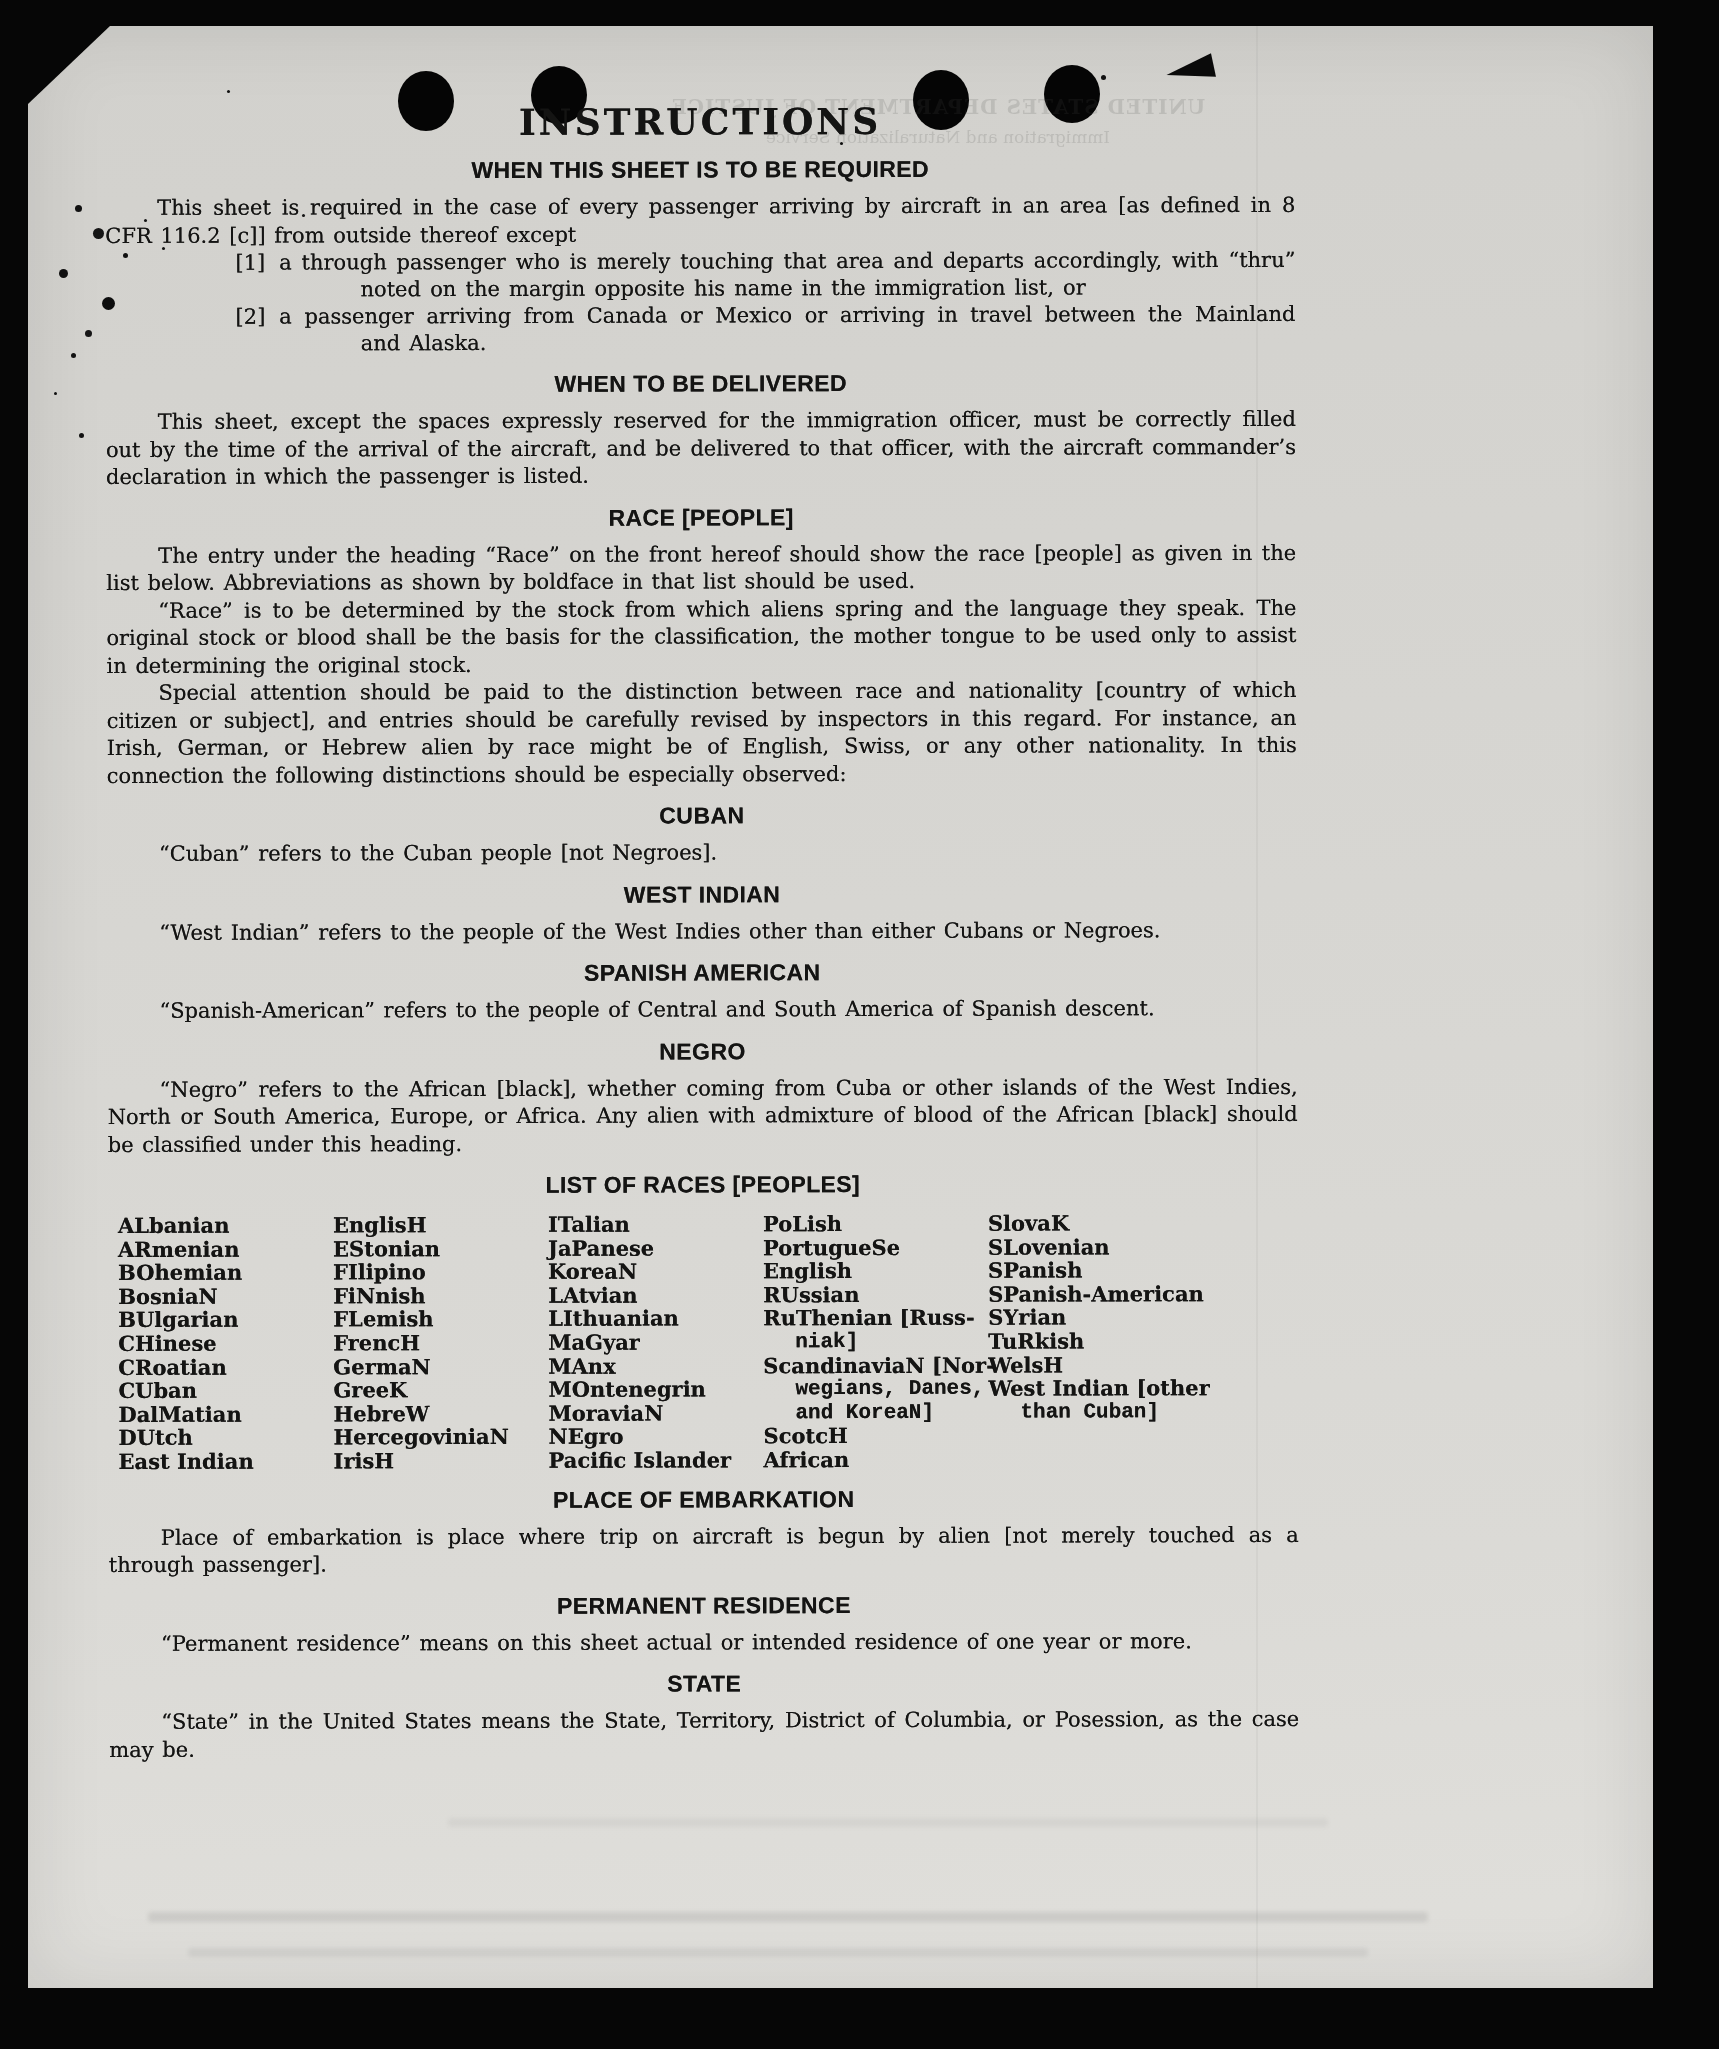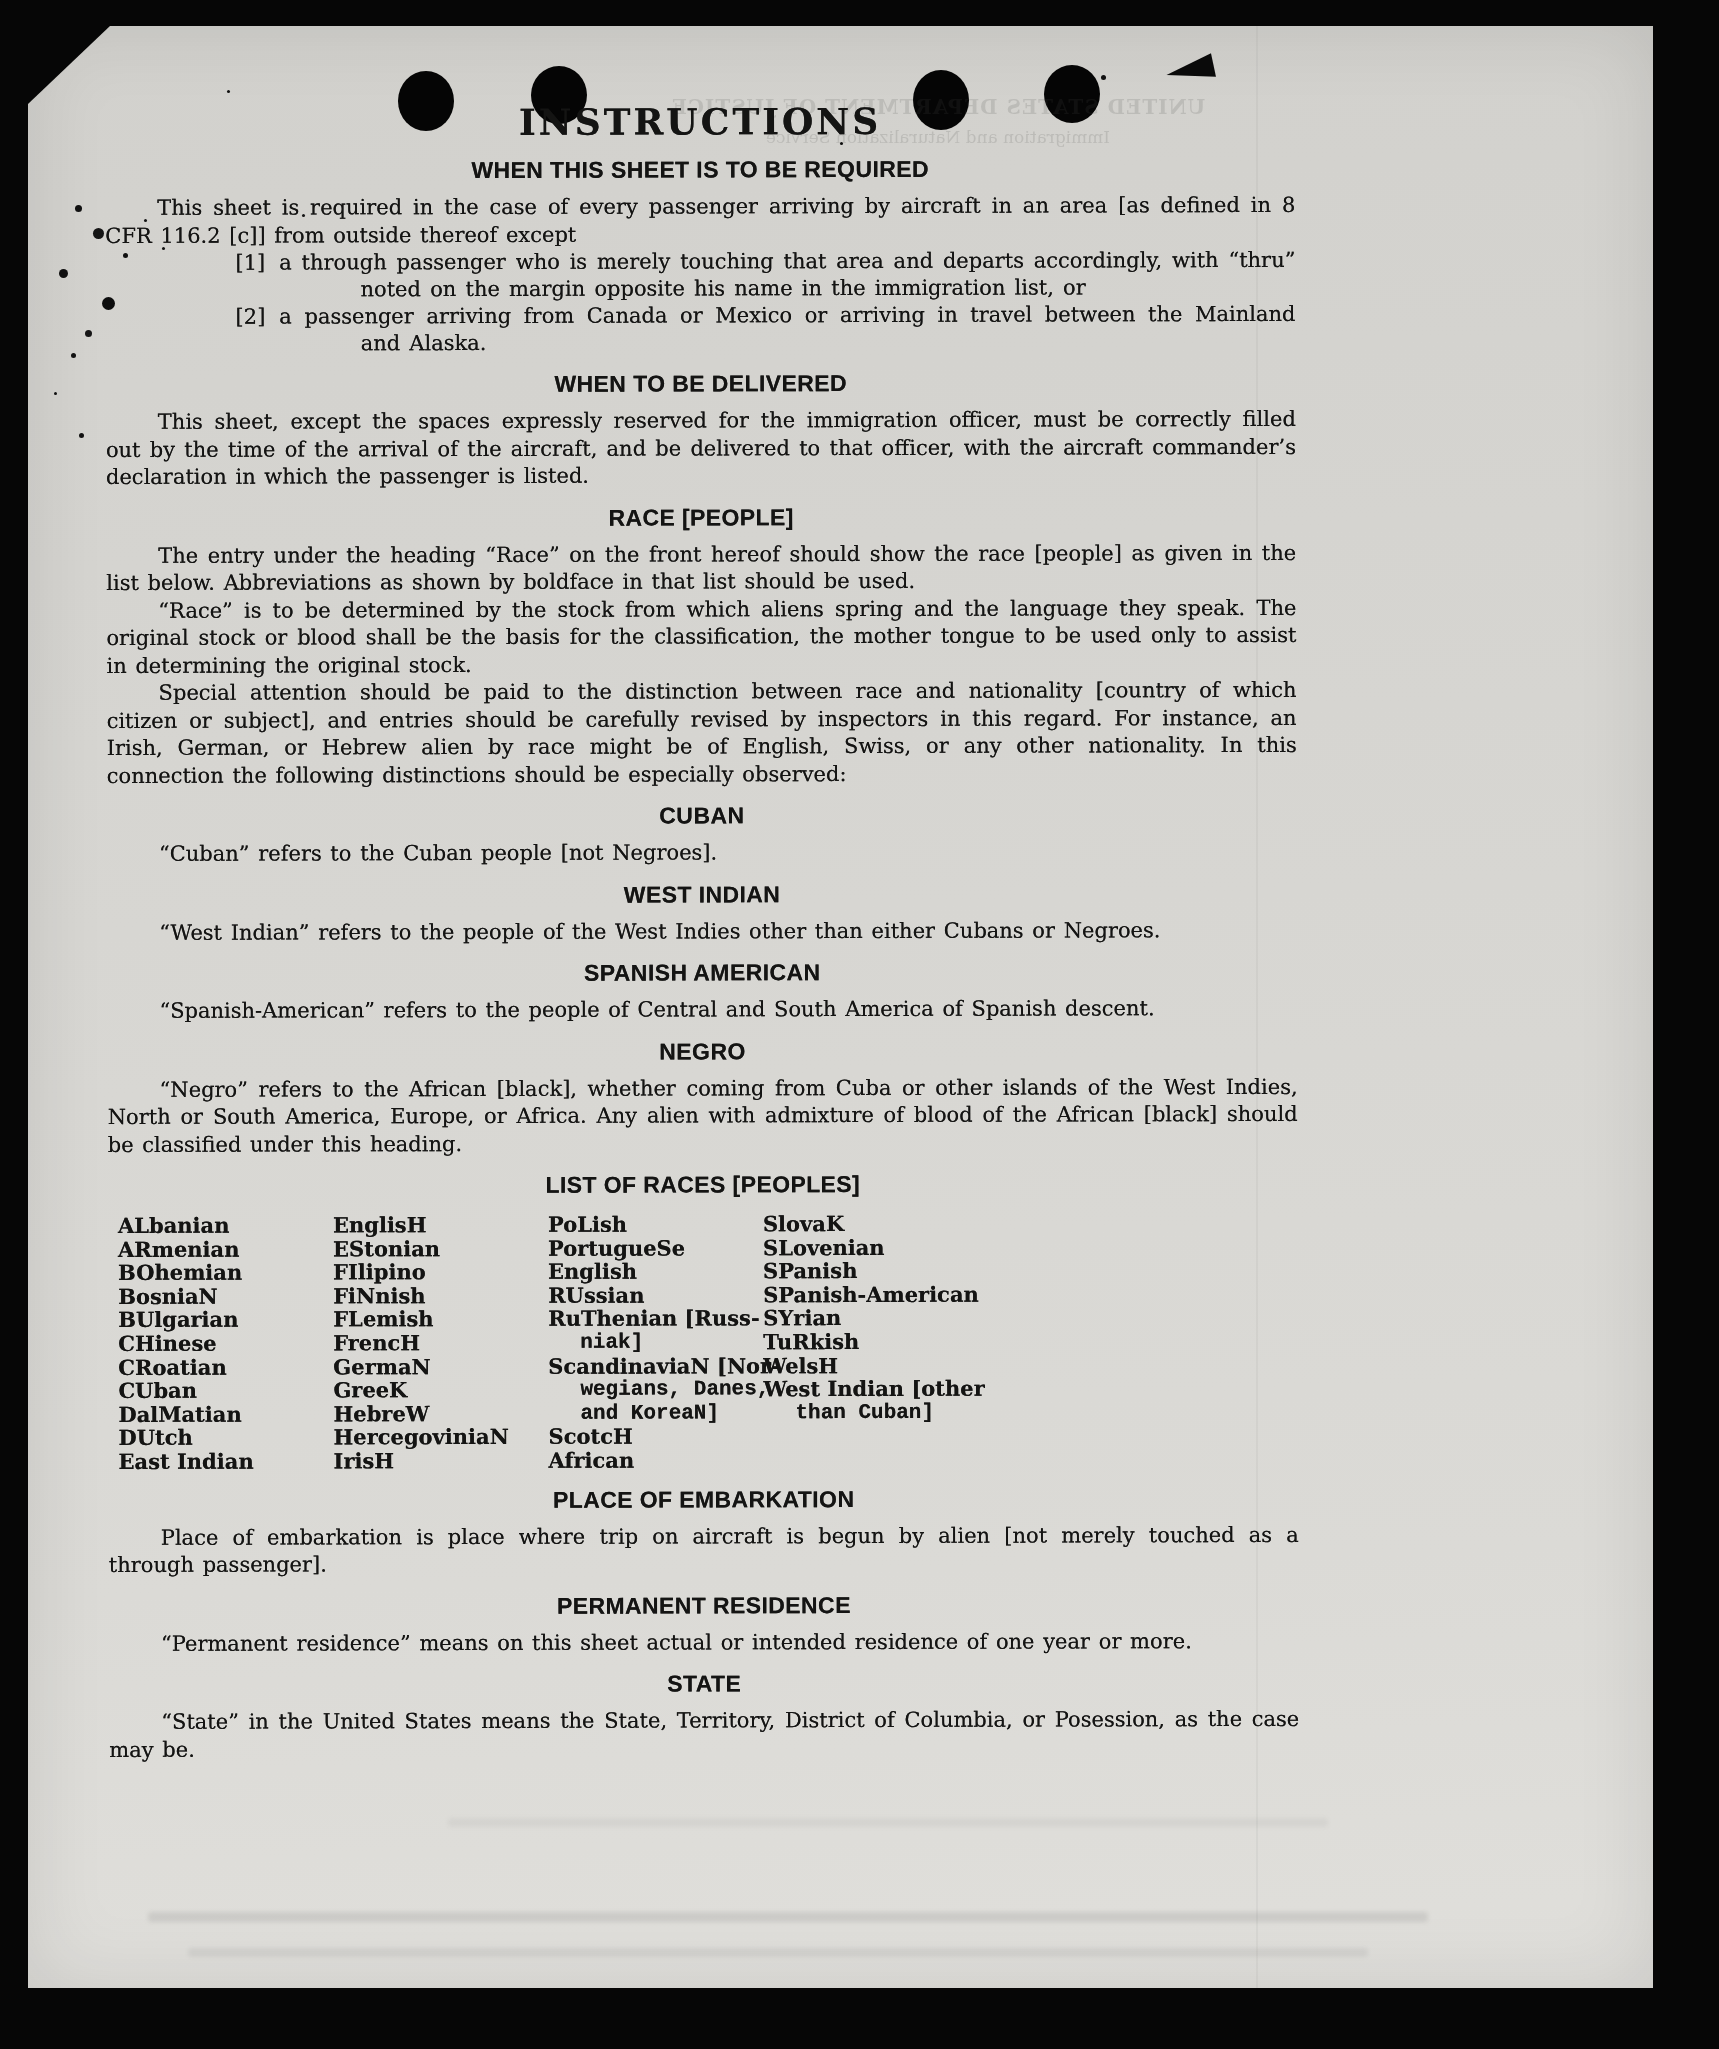--- a/index.html
+++ b/index.html
@@ -167,20 +167,33 @@
         <span class="race">FiNnish</span>
         <span class="race">FLemish</span>
         <span class="race">FrencH</span>
         <span class="race">GermaN</span>
         <span class="race">GreeK</span>
         <span class="race">HebreW</span>
         <span class="race">HercegoviniaN</span>
         <span class="race">IrisH</span>
       </div>
       <div class="col">
+        <span class="race">ITalian</span>
+        <span class="race">JaPanese</span>
+        <span class="race">KoreaN</span>
+        <span class="race">LAtvian</span>
+        <span class="race">LIthuanian</span>
+        <span class="race">MaGyar</span>
+        <span class="race">MAnx</span>
+        <span class="race">MOntenegrin</span>
+        <span class="race">MoraviaN</span>
+        <span class="race">NEgro</span>
+        <span class="race">Pacific Islander</span>
+      </div>
+      <div class="col">
         <span class="race">PoLish</span>
         <span class="race">PortugueSe</span>
         <span class="race">English</span>
         <span class="race">RUssian</span>
         <span class="race">RuThenian [Russ-</span>
         <span class="race cont">niak]</span>
         <span class="race">ScandinaviaN [Nor-</span>
         <span class="race cont">wegians, Danes,</span>
         <span class="race cont">and KoreaN]</span>
         <span class="race">ScotcH</span>

